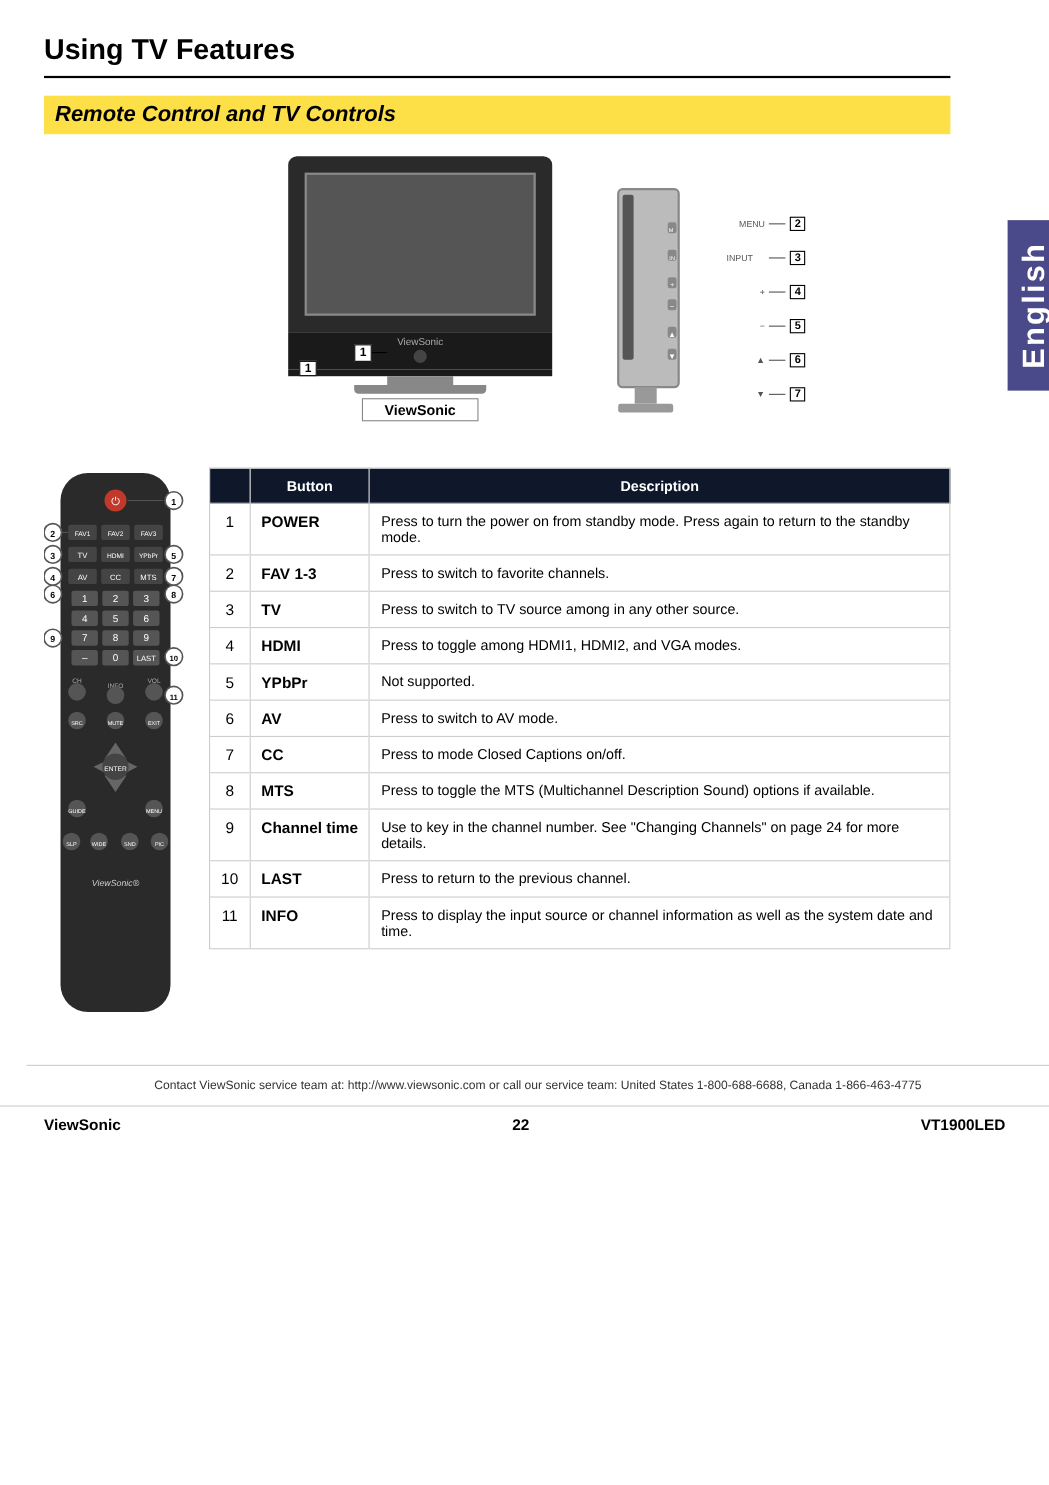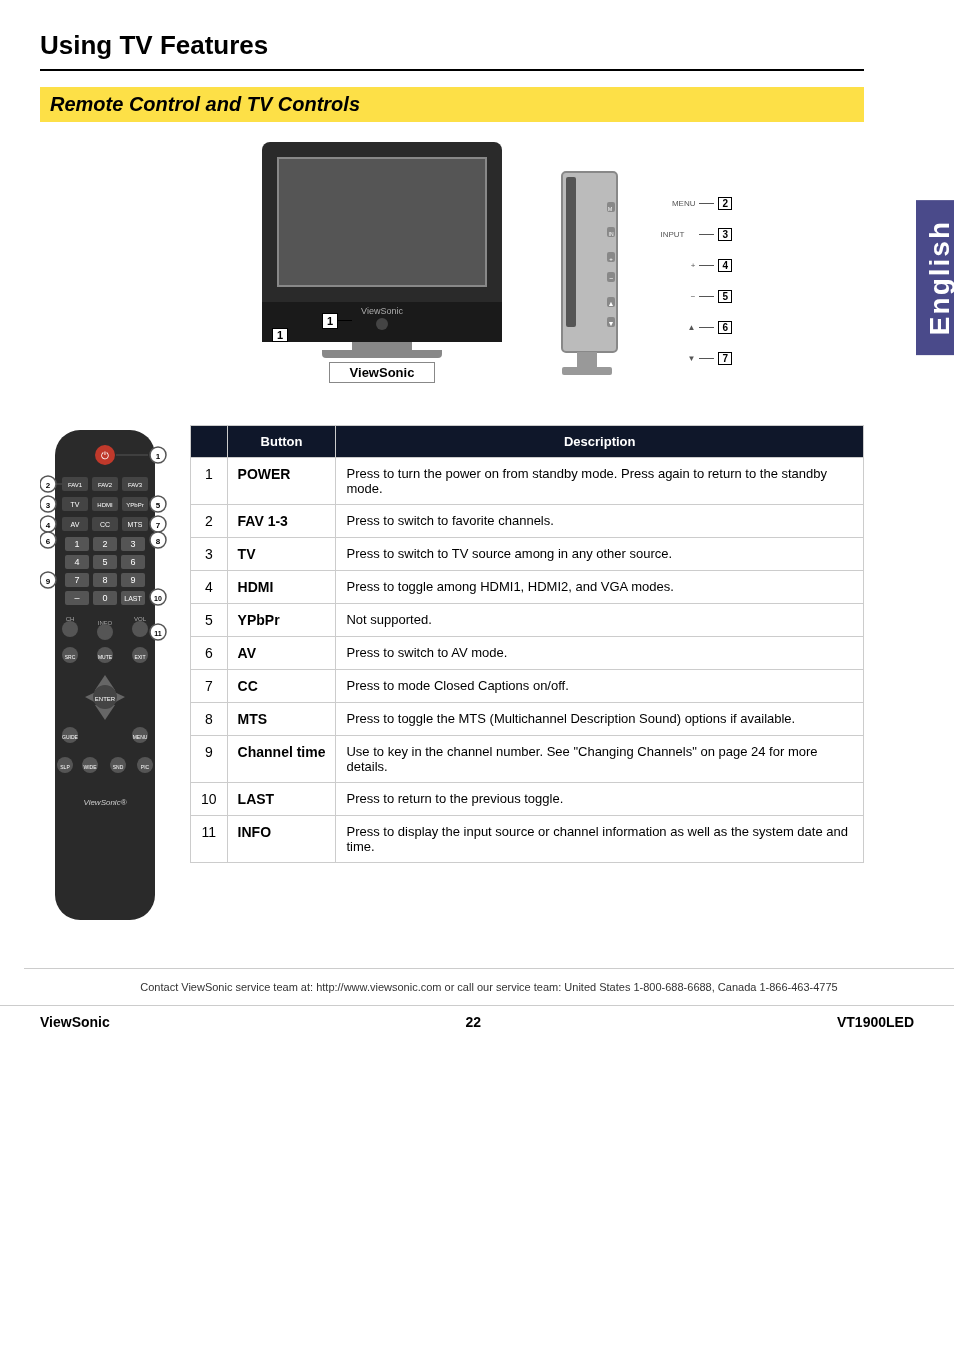--- a/index.html
+++ b/index.html
@@ -510,21 +510,21 @@
               <td>Press to toggle the MTS (Multichannel Description Sound) options if available.</td>
             </tr>
             <tr>
               <td>9</td>
               <td>Channel time</td>
               <td>Use to key in the channel number. See "Changing Channels" on page 24 for more details.</td>
             </tr>
             <tr>
               <td>10</td>
               <td>LAST</td>
-              <td>Press to return to the previous toggle.</td>
+              <td>Press to return to the previous channel.</td>
             </tr>
             <tr>
               <td>11</td>
               <td>INFO</td>
               <td>Press to display the input source or channel information as well as the system date and time.</td>
             </tr>
           </tbody>
       </table>
     </div>
   </div>

